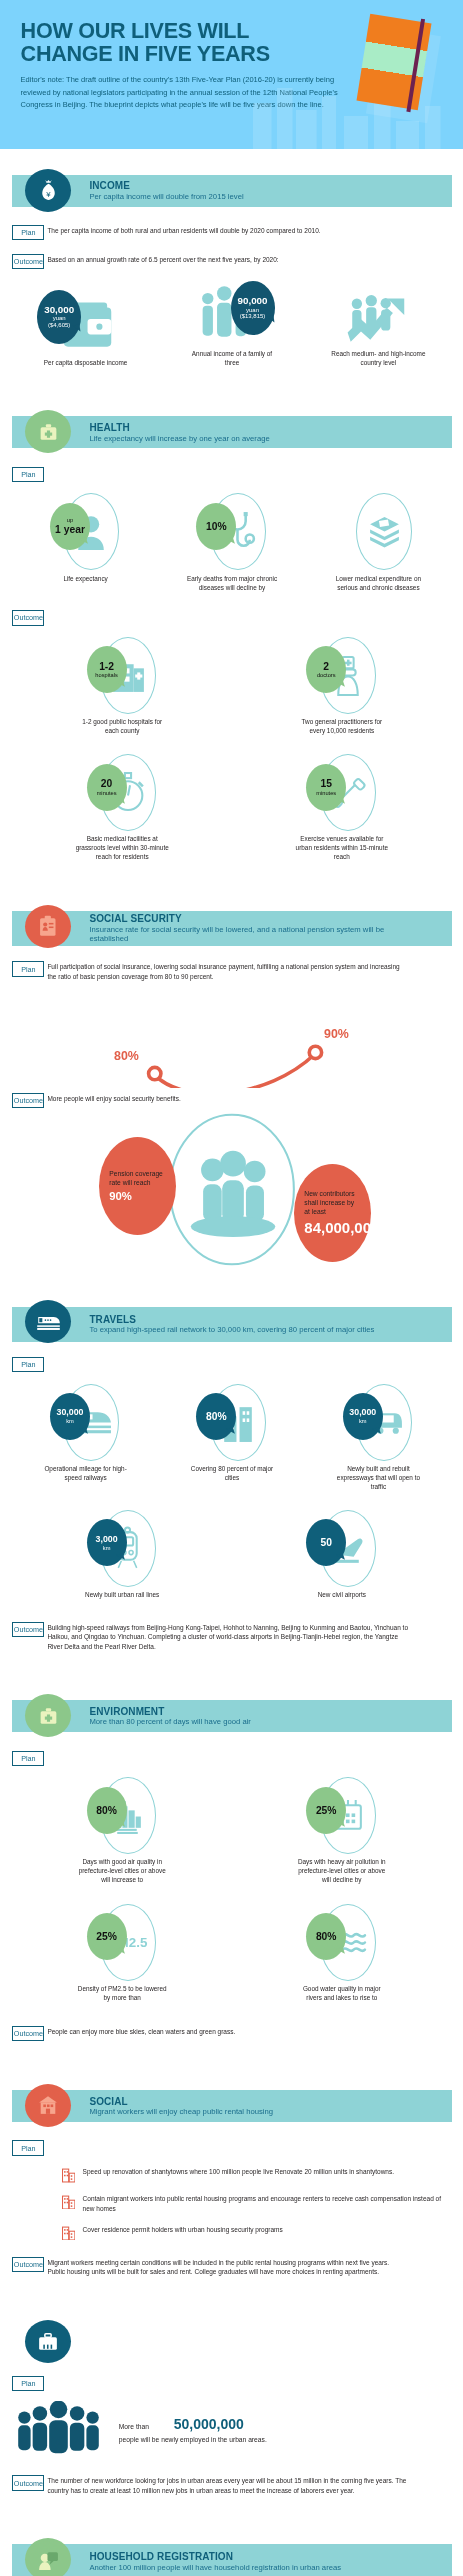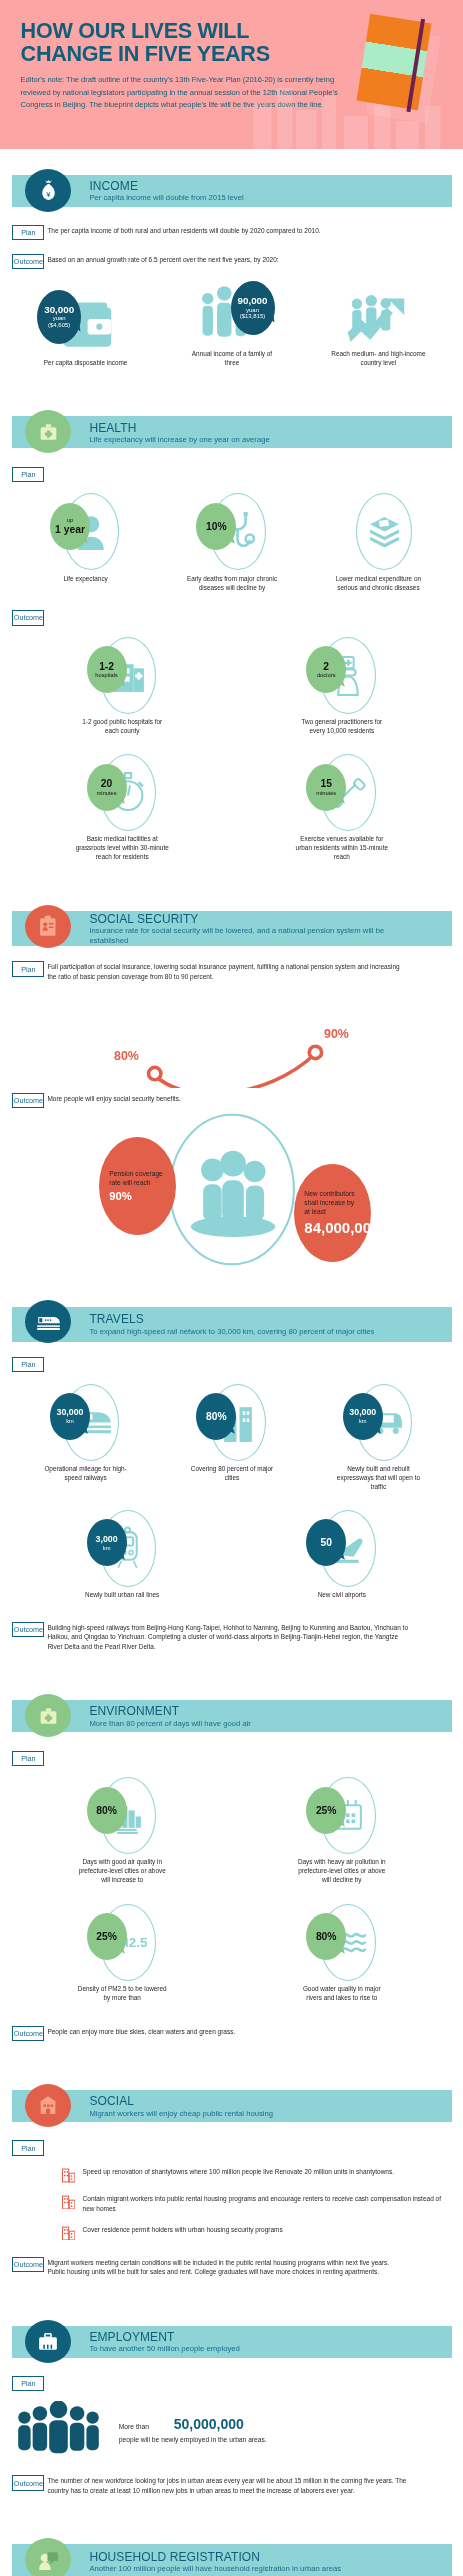--- a/index.html
+++ b/index.html
@@ -5,21 +5,21 @@
   * { box-sizing: border-box; margin:0; padding:0; }
   body {
     width:464px; background:#ffffff;
     font-family:"Liberation Sans", sans-serif;
     color:#231f20;
   }
   .page { width:464px; position:relative; }
 
   
   .hero {
-    background:#fca5a5; padding:18.5px 20.6px 15.5px 20.6px; position:relative; overflow:hidden;
+    background:#7dd3fc; padding:18.5px 20.6px 15.5px 20.6px; position:relative; overflow:hidden;
     height:149px;
   }
   .hero h1 {
     font-size:21.6px; font-weight:bold; color:#0f5f7a; line-height:1.08;
     letter-spacing:-0.3px; width:319px;
   }
   .hero p {
     margin-top:9.3px; font-size:7.5px; line-height:1.62; color:#0f5f7a; width:330px;
   }
   .book {
@@ -53,21 +53,21 @@
   }
   .banner-badge {
     position:absolute; left:25px; top:0; width:46px; height:43px; border-radius:50%;
     display:flex; align-items:center; justify-content:center; z-index:3;
   }
   .badge-dark  { background:#0f5f7a; }
   .badge-green { background:#8cc78a; }
   .badge-red   { background:#e2604a; }
   .badge-lgreen{ background:#8cc78a; }
   .banner-txt { z-index:2; }
-  .banner-txt .t1 { font-size:12px; font-weight:normal; color:#0f5f7a; letter-spacing:0.1px; }
+  .banner-txt .t1 { font-size:10px; font-weight:bold; color:#0f5f7a; letter-spacing:0.1px; }
   .banner-txt .t2 { font-size:7.7px; color:#1a6d8c; line-height:1.22; margin-top:0.5px; max-width:319px;}
 
   
   .po-row { display:flex; align-items:flex-start; padding:0 12.4px; margin-top:13.4px; }
   .po-tag {
     flex:none; width:32px; height:15.5px; border:0.8px solid #0f5f7a; color:#1a6d8c;
     display:flex; align-items:center; justify-content:center; font-size:7.2px;
     margin-right:3px;
   }
   .po-text { font-size:6.5px; line-height:1.48; color:#231f20; padding-top:1px; max-width:361px; }
@@ -756,26 +756,20 @@
 
   <div class="banner-wrap">
     <div class="banner-badge badge-dark">
       <svg width="24" height="23" viewBox="0 0 46 44">
           <rect x="17" y="7" width="12" height="7" rx="2" fill="none" stroke="#fff" stroke-width="3"></rect>
           <rect x="6" y="14" width="34" height="24" rx="3" fill="#fff"></rect>
           <rect x="14" y="28" width="3" height="8" fill="#0f5f7a"></rect>
           <rect x="21" y="28" width="3" height="8" fill="#0f5f7a"></rect>
           <rect x="28" y="28" width="3" height="8" fill="#0f5f7a"></rect>
         </svg>
-    </div>
-    <div class="banner">
-      <div class="banner-txt">
-        <div class="t1">EMPLOYMENT</div>
-        <div class="t2">To have another 50 million people employed</div>
-      </div>
     </div>
   </div>
 
   <div class="po-only">
       <div class="po-tag">Plan</div>
     </div>
 
   <div class="emp-row">
     <svg width="93" height="57" viewBox="0 0 180 110">
       <g fill="#12556f">

